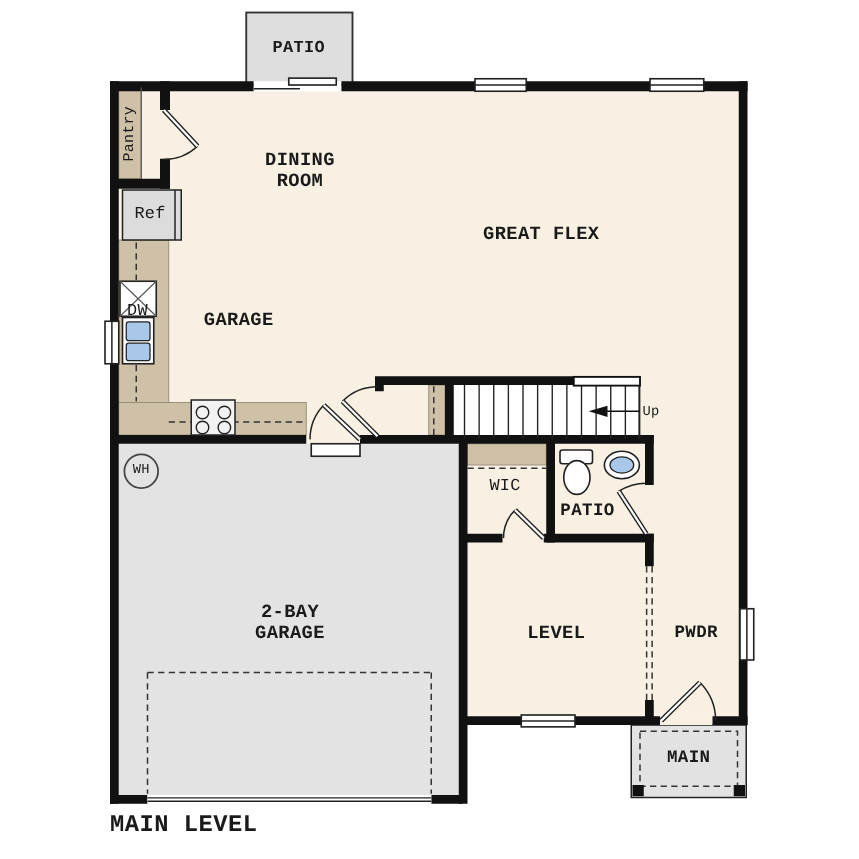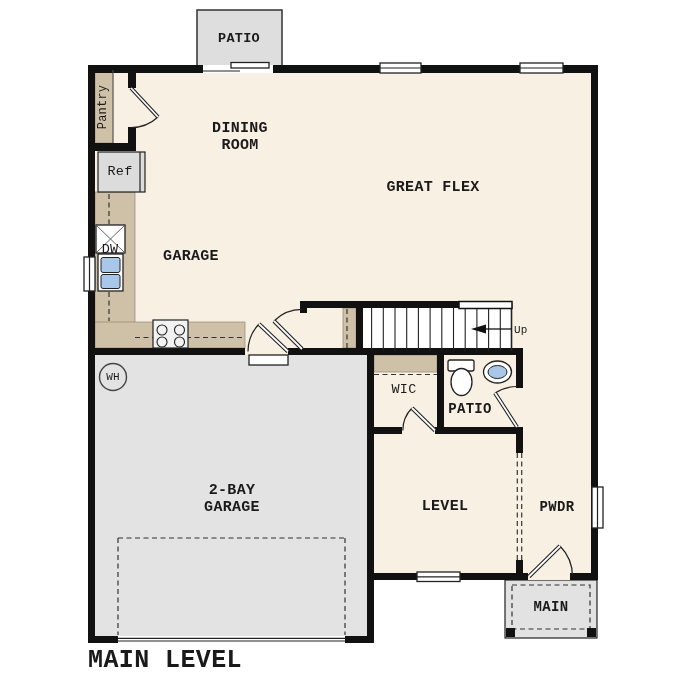--- a/index.html
+++ b/index.html
@@ -14,21 +14,21 @@
     white-space:pre-line;line-height:1.15;letter-spacing:.3px;
   }
   .lbl.reg{font-weight:normal;letter-spacing:.2px;}
   .lbl.rot{transform:translate(-50%,-50%) rotate(-90deg);}
   .lbl.left{transform:translate(0,-50%);text-align:right;}
   .sz18{font-size:15px;}
   .sz14{font-size:14px;}
   .sz13{font-size:13.5px;}
   .sz12{font-size:12px;}
   .sz11{font-size:11px;}
-  .sz20{font-size:25px;letter-spacing:.4px;}
+  .sz20{font-size:19px;letter-spacing:.4px;}
   .wall{fill:var(--wall,#111111);}
   .floor{fill:var(--floor,#f8f0e3);}
   .gar{fill:var(--garage-floor,#e3e3e3);}
   .tan{fill:var(--cabinet-tan,#cfc1a8);stroke:#90876f;stroke-width:.7;}
   .fix{fill:#ffffff;stroke:#222;stroke-width:1.3;}
   .blue{fill:var(--fixture-blue,#a9c7e8);stroke:#222;stroke-width:1;}
   .thin{stroke:#222;stroke-width:1.2;fill:none;}
   .dash{stroke:#333;stroke-width:1.2;fill:none;stroke-dasharray:5 3.5;}
   .leaf-o{stroke:#222;stroke-width:4;}
   .leaf-i{stroke:#fff;stroke-width:1.8;}

